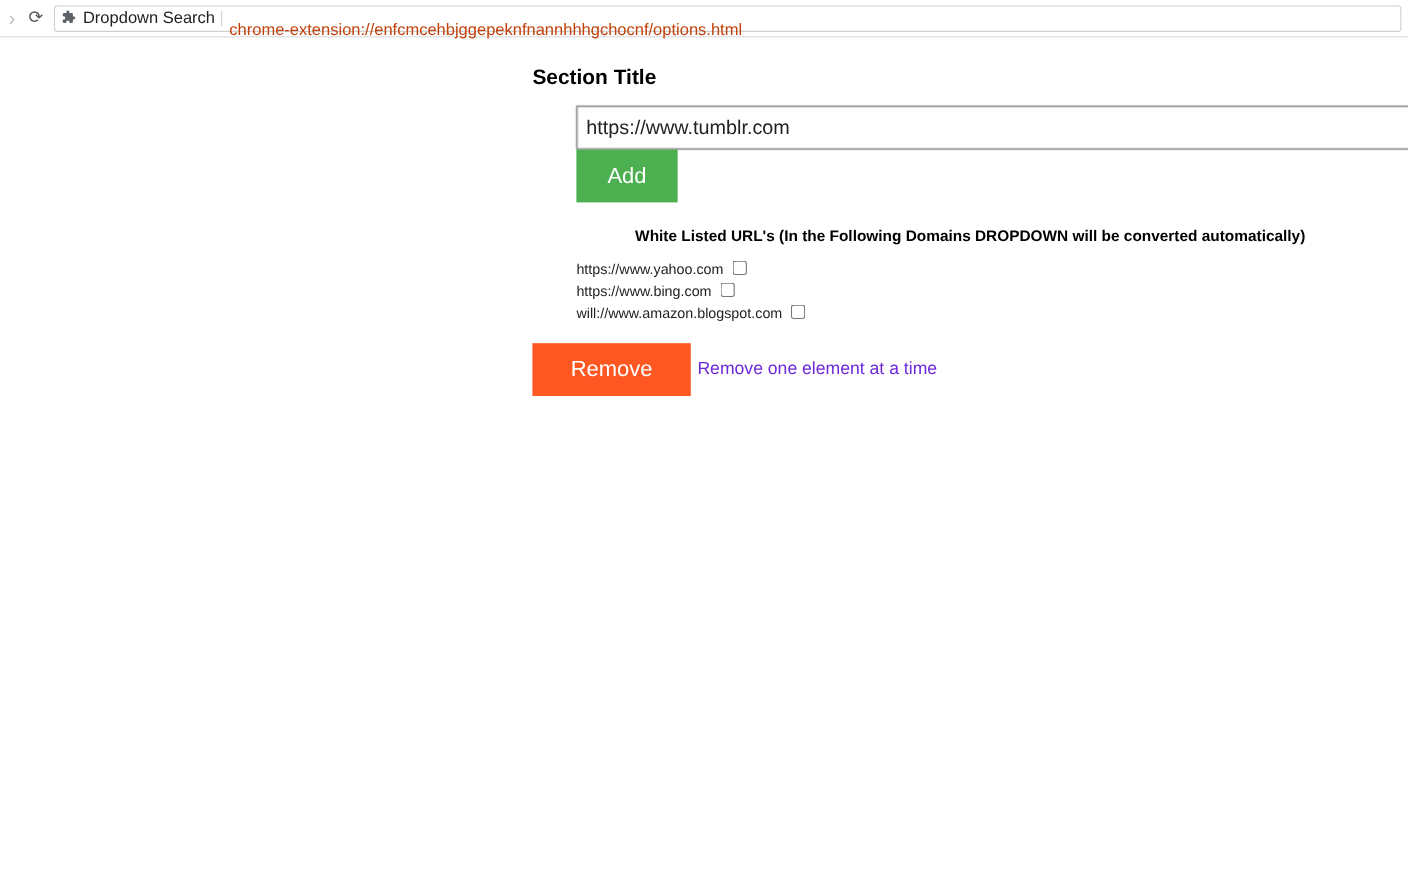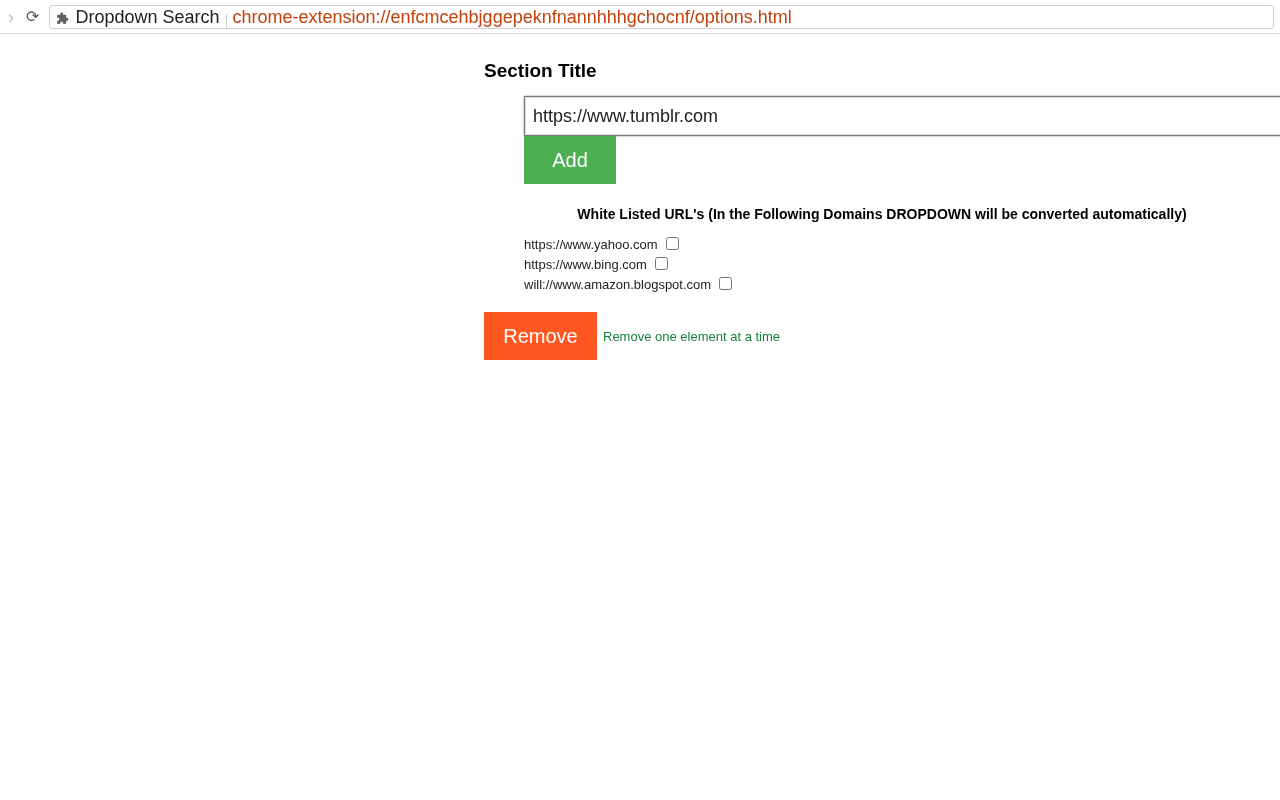--- a/index.html
+++ b/index.html
@@ -22,23 +22,23 @@
     }
     .nav-arrow { color: #bdbdbd; font-size: 18px; line-height: 1; padding: 0 2px; }
     .reload { color: #595959; font-size: 16px; line-height: 1; padding: 0 4px; }
     .address-bar {
       flex: 1;
       height: 24px;
       background: #ffffff;
       border: 1px solid #cfcfcf;
       border-radius: 3px;
       display: flex;
-      align-items: flex-end;
+      align-items: center;
       padding: 0 6px;
-      font-size: 18px;
+      font-size: 15px;
       color: #111;
       gap: 6px;
     }
     .ext-icon { color: #5f6368; font-size: 14px; }
     .ext-name { color: #222; }
     .sep { width: 1px; height: 14px; background: #cfcfcf; display: inline-block; }
     .url-path { color: #c2410c; margin-top: 21px; }
     
     .content { padding: 26px 0 0 484px; }
     h2.section-title { font-size: 19px; font-weight: 700; color: #000; }
@@ -60,23 +60,23 @@
       margin-left: 40px;
       margin-top: 0;
     }
     h3.subhead { font-size: 14px; font-weight: 700; color: #000; margin: 22px 0 0 0; text-align: center; }
     .url-list { margin: 12px 0 0 40px; font-size: 13px; color: #222; }
     .url-list .row { display: flex; align-items: center; gap: 8px; height: 20px; }
     .url-list input[type=checkbox] { transform: translateY(-1px); }
     .remove-row { margin: 18px 0 0 0; display: flex; align-items: center; gap: 6px; }
     .btn-remove {
       background: #ff5722;
-      width: 113px; height: 48px;
+      width: 144px; height: 48px;
     }
-    .hint { font-size: 13px; color: #15803d; }
+    .hint { font-size: 16px; color: #6d28d9; }
   </style>
 </head>
 <body>
 
 <div class="chrome-bar">
   <span class="nav-arrow">›</span>
   <span class="reload">⟳</span>
   <div class="address-bar">
     <span class="ext-icon">
       <svg width="13" height="13" viewBox="0 0 24 24" fill="#5f6368">

